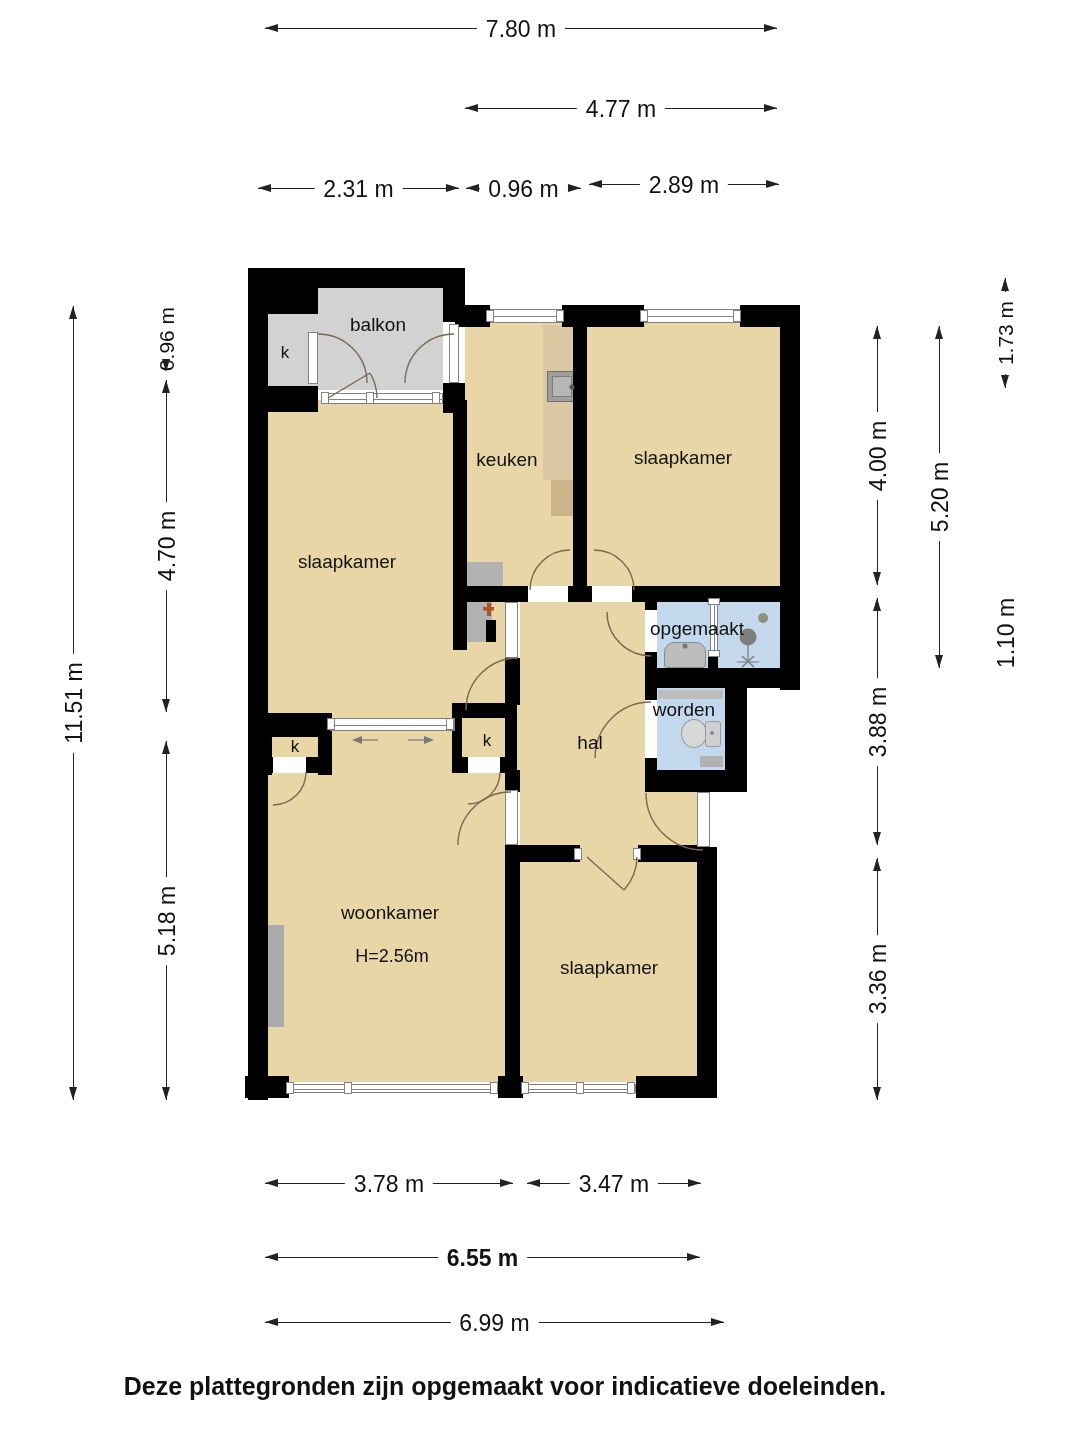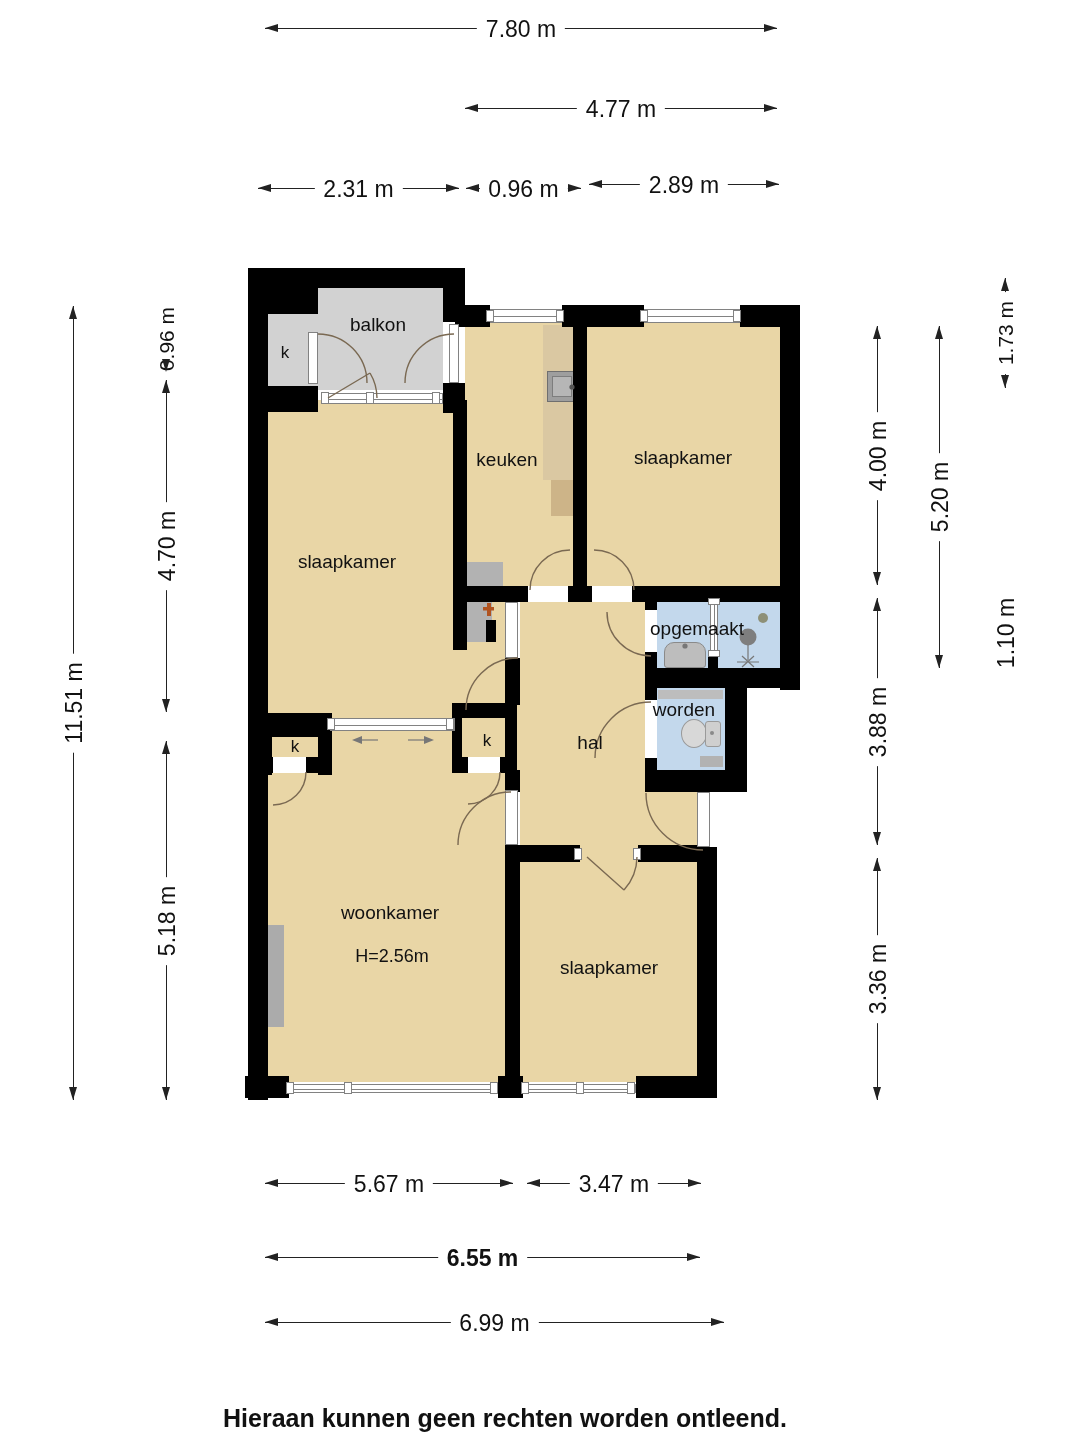--- a/index.html
+++ b/index.html
@@ -270,28 +270,28 @@
       </div>
     <div class="vtext" style="left:1006px;top:633px;">1.10 m</div>
     <div class="dimv" style="left:877px;top:598px;height:247px;">
       <span class="dimlbl">3.88 m</span>
       </div>
     <div class="dimv" style="left:877px;top:858px;height:242px;">
       <span class="dimlbl">3.36 m</span>
       </div>
 
     <div class="dimh" style="left:265px;top:1183px;width:248px;">
-      <span class="dimlbl">5.67 m</span>
+      <span class="dimlbl">3.78 m</span>
       </div>
     <div class="dimh" style="left:527px;top:1183px;width:174px;">
       <span class="dimlbl">3.47 m</span>
       </div>
     <div class="dimh" style="left:265px;top:1257px;width:435px;font-weight:bold;">
       <span class="dimlbl">6.55 m</span>
       </div>
     <div class="dimh" style="left:265px;top:1322px;width:459px;">
       <span class="dimlbl">6.99 m</span>
       </div>
   </div>
 
-  <div class="footer" style="top:1404px;">Hieraan kunnen geen rechten worden ontleend.</div>
+  <div class="footer" style="top:1372px;">Deze plattegronden zijn opgemaakt voor indicatieve doeleinden.</div>
 
 </div>
 
 </body></html>

